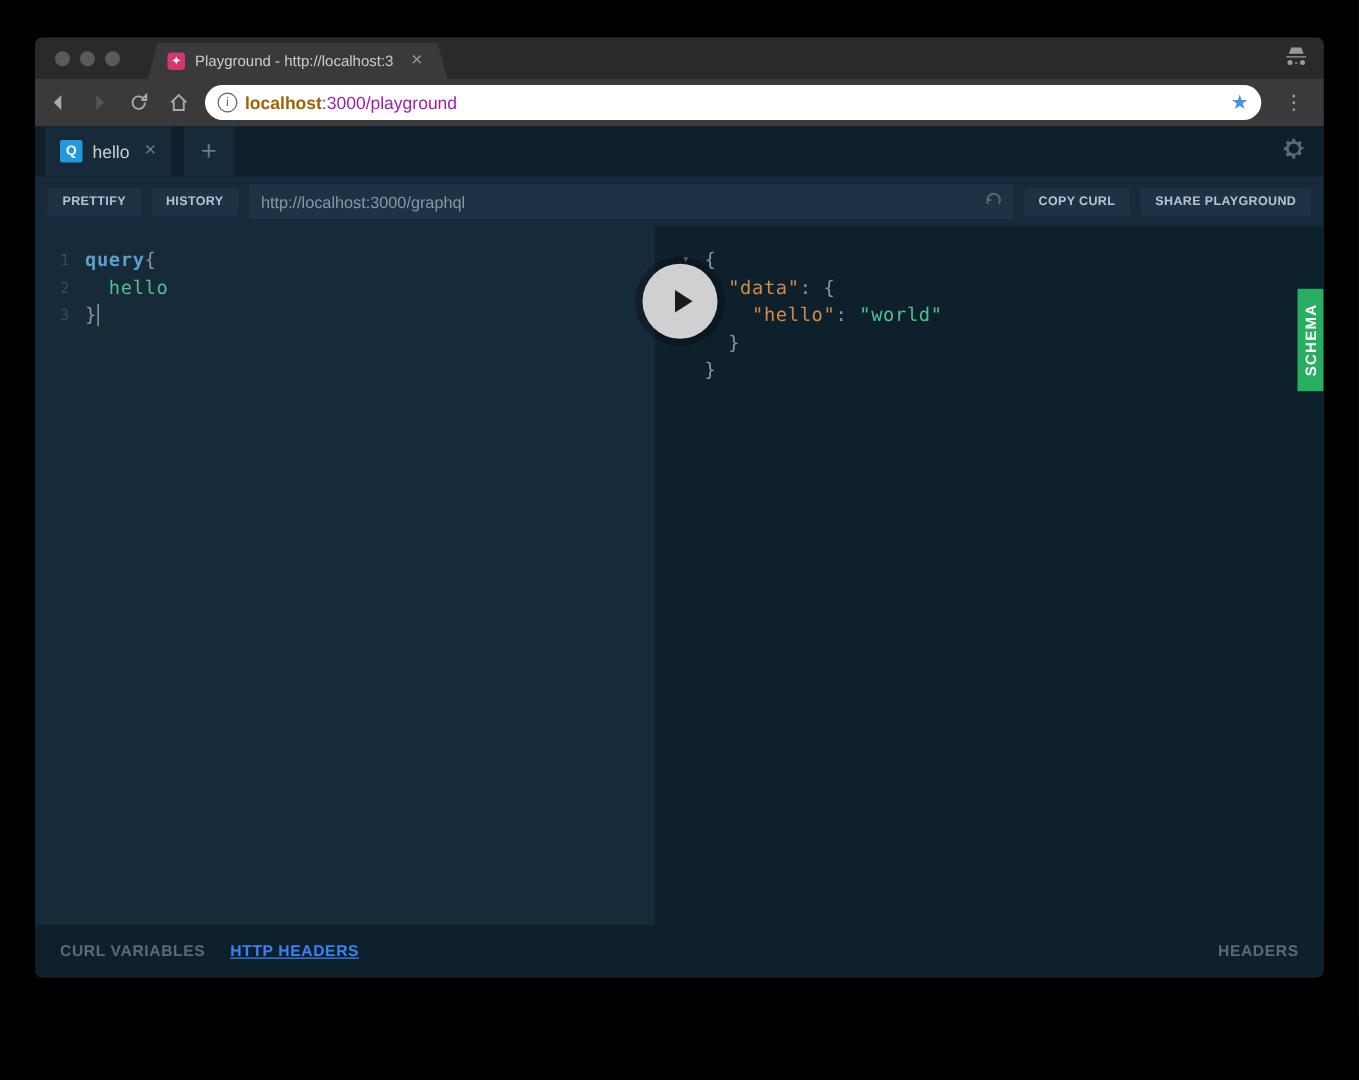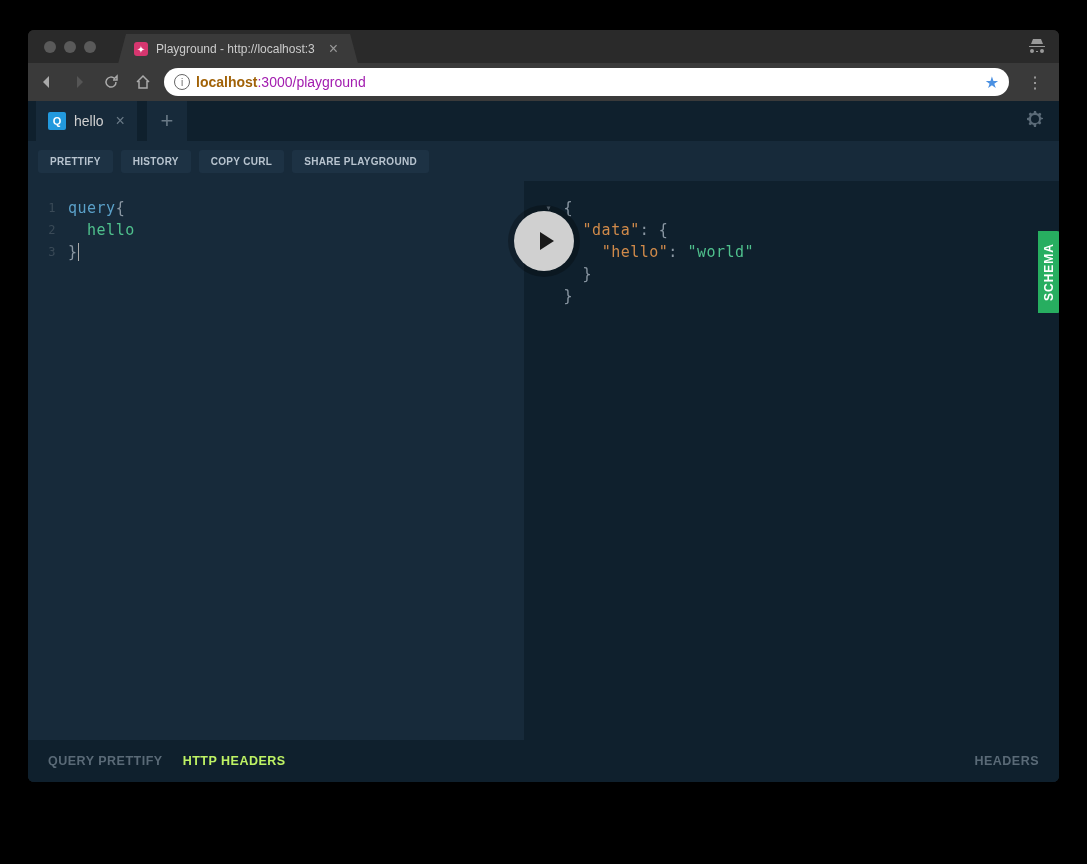--- a/index.html
+++ b/index.html
@@ -177,21 +177,21 @@
       line-height: 22px;
       padding: 16px 0 0 0;
       letter-spacing: 0.5px;
       position: relative;
     }
     .editor.left { display:flex; background:#172a3a; }
     .editor.right { background:#0f202d; padding-left: 40px; }
     .gutter { width: 40px; text-align: right; color: #3a4a57; padding-right: 12px; }
     .gutter div { font-size: 12px; }
     .codeblock { flex:1; }
-    .tok-keyword { color: #5aa0c8; }
+    .tok-keyword { color: #5aa0c8; font-weight: bold; }
     .tok-field { color: #4fc08d; }
     .tok-brace { color: #8a97a3; }
     .tok-string { color: #d08a4a; }
     .tok-value { color: #4fc08d; }
     .cursor-blink { border-left: 1px solid #aaa; }
 
     .play-btn {
       position: absolute;
       left: 50%; top: 30px;
       transform: translateX(-50%);
@@ -227,21 +227,21 @@
       background: #0f202d;
       display: flex;
       align-items: center;
       padding: 0 20px;
       gap: 20px;
       font-size: 12.5px;
       font-weight: 700;
       letter-spacing: 0.5px;
     }
     .footer .item { color: #5a6a77; cursor: pointer; }
-    .footer .item.active { color: #bef264; }
+    .footer .item.active { color: #3b82f6; text-decoration: underline; }
     .footer .right { margin-left: auto; }
   </style>
 </head>
 <body>
 
 <div class="window">
   <div class="tabbar">
     <div class="traffic-lights">
       <div class="light"></div>
       <div class="light"></div>
@@ -300,20 +300,28 @@
       <span class="gear">
         <svg width="20" height="20" viewBox="0 0 20 20">
             <path fill="currentColor" d="M10 6a4 4 0 100 8 4 4 0 000-8zm8 4l-2 .5-.7 1.7 1 1.8-1.4 1.4-1.8-1-1.7.7L11 18H9l-.5-2-1.7-.7-1.8 1L3.6 14.9l1-1.8L3.9 11.4 2 11V9l2-.5.7-1.7-1-1.8L5.1 3.6l1.8 1L8.6 3.9 9 2h2l.5 2 1.7.7 1.8-1 1.4 1.4-1 1.8.7 1.7L18 9v2z"></path>
           </svg>
       </span>
     </div>
 
     <div class="toolbar">
       <div class="tbtn">PRETTIFY</div>
       <div class="tbtn">HISTORY</div>
+      <div class="endpoint">
+        <span>http://localhost:3000/graphql</span>
+        <span class="reload">
+          <svg width="16" height="16" viewBox="0 0 16 16">
+              <path fill="none" stroke="currentColor" stroke-width="1.5" d="M3 8a5 5 0 119 3M3 11V8h3"></path>
+            </svg>
+        </span>
+      </div>
       <div class="tbtn">COPY CURL</div>
       <div class="tbtn">SHARE PLAYGROUND</div>
     </div>
 
     <div class="editors">
       <div class="editor left">
         <div class="gutter">
           <div>1</div>
           <div>2</div>
           <div>3</div>
@@ -337,18 +345,18 @@
       <div class="play-btn">
         <svg width="22" height="22" viewBox="0 0 22 22">
             <path fill="#1a1a1a" d="M5 2l14 9L5 20V2z"></path>
           </svg>
       </div>
 
       <div class="schema-tab">SCHEMA</div>
     </div>
 
     <div class="footer">
-      <span class="item">QUERY PRETTIFY</span>
+      <span class="item">CURL VARIABLES</span>
       <span class="item active">HTTP HEADERS</span>
       <span class="item right">HEADERS</span>
     </div>
   </div>
 </div>
 
 </body></html>

